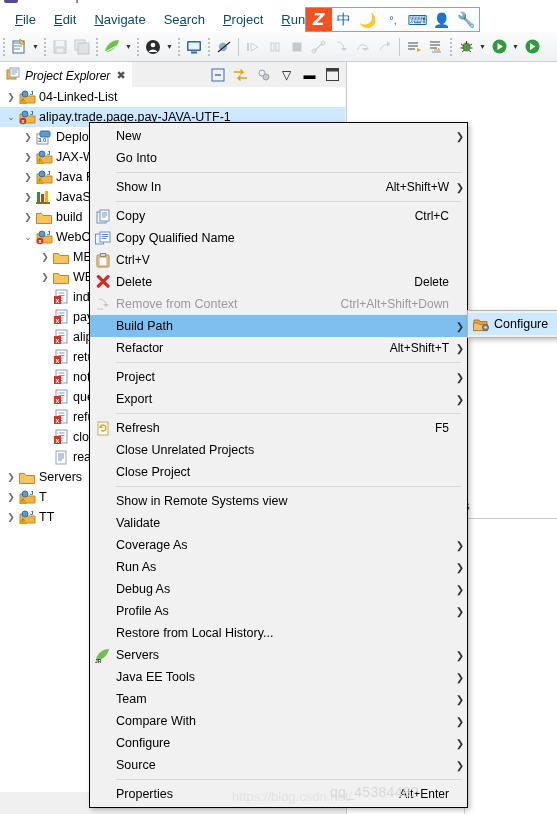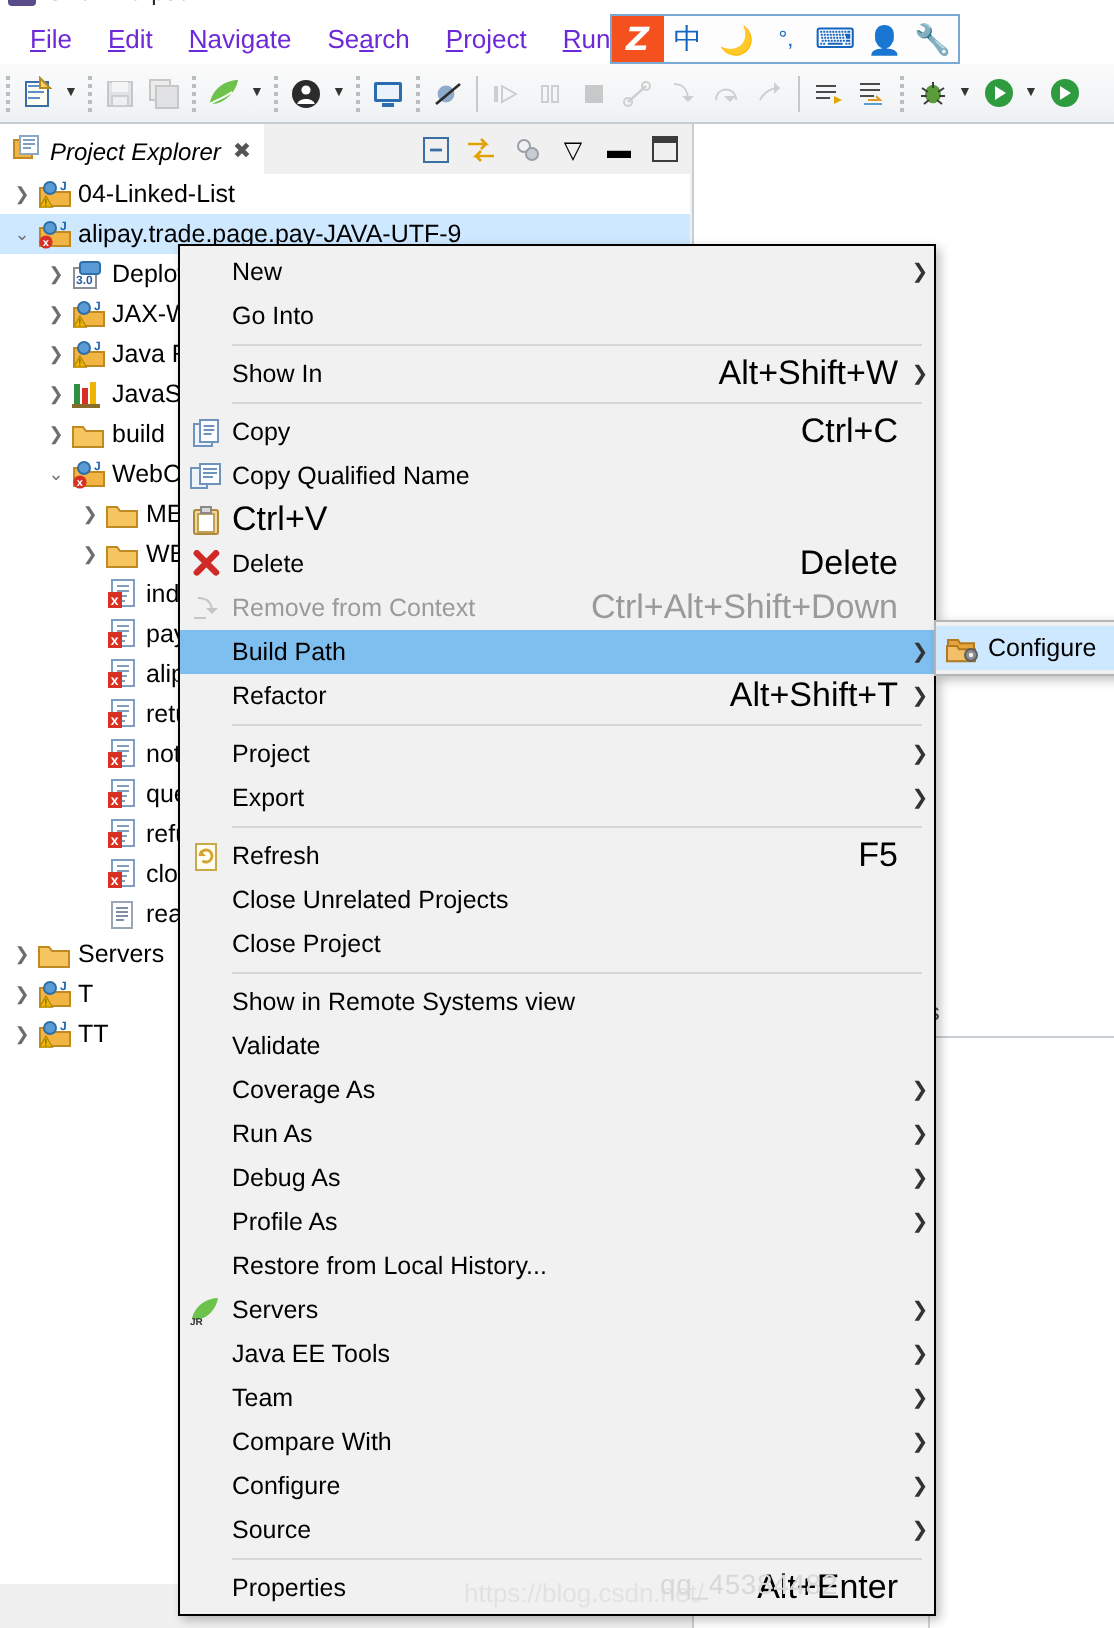--- a/index.html
+++ b/index.html
@@ -14,21 +14,21 @@
 
   
   .titlebar{position:absolute;left:0;top:0;width:557px;height:7px;background:#ffffff;overflow:hidden;}
   .titlebar .tb-inner{position:absolute;left:4px;top:-11px;display:flex;align-items:center;gap:5px;}
   .tb-icon{width:14px;height:14px;background:#5a4b8a;border-radius:2px;}
   .tb-text{font-size:12px;color:#2b2b2b;white-space:nowrap;}
 
   
   .menubar{position:absolute;left:0;top:7px;width:557px;height:25px;background:#ffffff;
            display:flex;align-items:center;padding-left:6px;box-sizing:border-box;}
-  .menubar .mi{font-size:13px;padding:2px 9px;color:#6d28d9;white-space:nowrap;cursor:default;}
+  .menubar .mi{font-size:13px;padding:2px 9px;color:#0c4a6e;white-space:nowrap;cursor:default;}
   .menubar .mi .acc{text-decoration:underline;}
 
   
   .imebar{position:absolute;left:305px;top:7px;width:175px;height:25px;background:#fdfdfd;
           border:1px solid #7aa9d6;box-sizing:border-box;display:flex;align-items:center;}
   .ime-logo{width:26px;height:23px;background:#f4511e;color:#fff;font-size:16px;font-weight:bold;
             font-style:italic;display:flex;align-items:center;justify-content:center;
             font-family:"DejaVu Sans",sans-serif;}
   .ime-item{width:25px;height:23px;display:flex;align-items:center;justify-content:center;
             font-size:14px;color:#1565c0;}
@@ -81,21 +81,21 @@
 
   
   .ctxmenu{position:absolute;left:89px;top:122px;width:379px;background:#f1f1f1;
            border:1px solid #000000;box-shadow:2px 2px 5px rgba(0,0,0,.25);
            padding:2px 0;box-sizing:border-box;}
   .mrow{height:22px;display:flex;align-items:center;position:relative;font-size:12.5px;color:#000;}
   .mrow.hl{background:#7fbff0;}
   .mrow.disabled{color:#9a9a9a;}
   .micon{width:26px;min-width:26px;display:flex;align-items:center;justify-content:center;font-size:12px;}
   .mlabel{flex:1;white-space:nowrap;}
-  .maccel{font-size:17px;color:#000;padding-right:4px;white-space:nowrap;}
+  .maccel{font-size:12px;color:#000;padding-right:4px;white-space:nowrap;}
   .mrow.disabled .maccel{color:#9a9a9a;}
   .marrow{width:14px;min-width:14px;text-align:center;font-size:10px;color:#333;}
   .msep{height:1px;background:#d7d7d7;margin:3px 6px 3px 26px;}
 
   
   .submenu{position:absolute;left:467px;top:310px;width:110px;background:#f1f1f1;
            border:1px solid #b5b5b5;box-shadow:2px 2px 5px rgba(0,0,0,.25);padding:2px 0;box-sizing:border-box;}
   .submenu .mrow{background:#cde8ff;}
 
   
@@ -346,21 +346,21 @@
           <span class="twist">⌄</span>
           <span class="ticon">
             <svg width="17" height="15" viewBox="0 0 17 15">
               <path d="M1 4 h6 l1.5 2 H16 v7 H1 z" fill="#f2b544" stroke="#c08a22"></path>
               <circle cx="6" cy="4" r="3" fill="#5b9bd5" stroke="#2f6fa8"></circle>
               <text x="11" y="5" font-size="6" fill="#1a5fa8" font-family="sans-serif" font-weight="bold">J</text>
               <circle cx="4" cy="11" r="3.3" fill="#d93025"></circle>
               <text x="2.4" y="13.2" font-size="5.5" fill="#fff" font-family="sans-serif" font-weight="bold">x</text>
             </svg>
           </span>
-          <span class="tlabel2">alipay.trade.page.pay-JAVA-UTF-9</span>
+          <span class="tlabel2">alipay.trade.page.pay-JAVA-UTF-1</span>
         </div>
         <div class="trow" style="padding-left: 21px;">
           <span class="twist">❯</span>
           <span class="ticon">
             <svg width="16" height="15" viewBox="0 0 16 15">
               <rect x="1" y="4" width="11" height="10" fill="#fff" stroke="#8a9098"></rect>
               <text x="2" y="12" font-size="6" fill="#2b5f9e" font-family="sans-serif" font-weight="bold">3.0</text>
               <rect x="4" y="1" width="10" height="6" rx="1.5" fill="#5b9bd5" stroke="#2f6fa8"></rect>
             </svg>
           </span>

